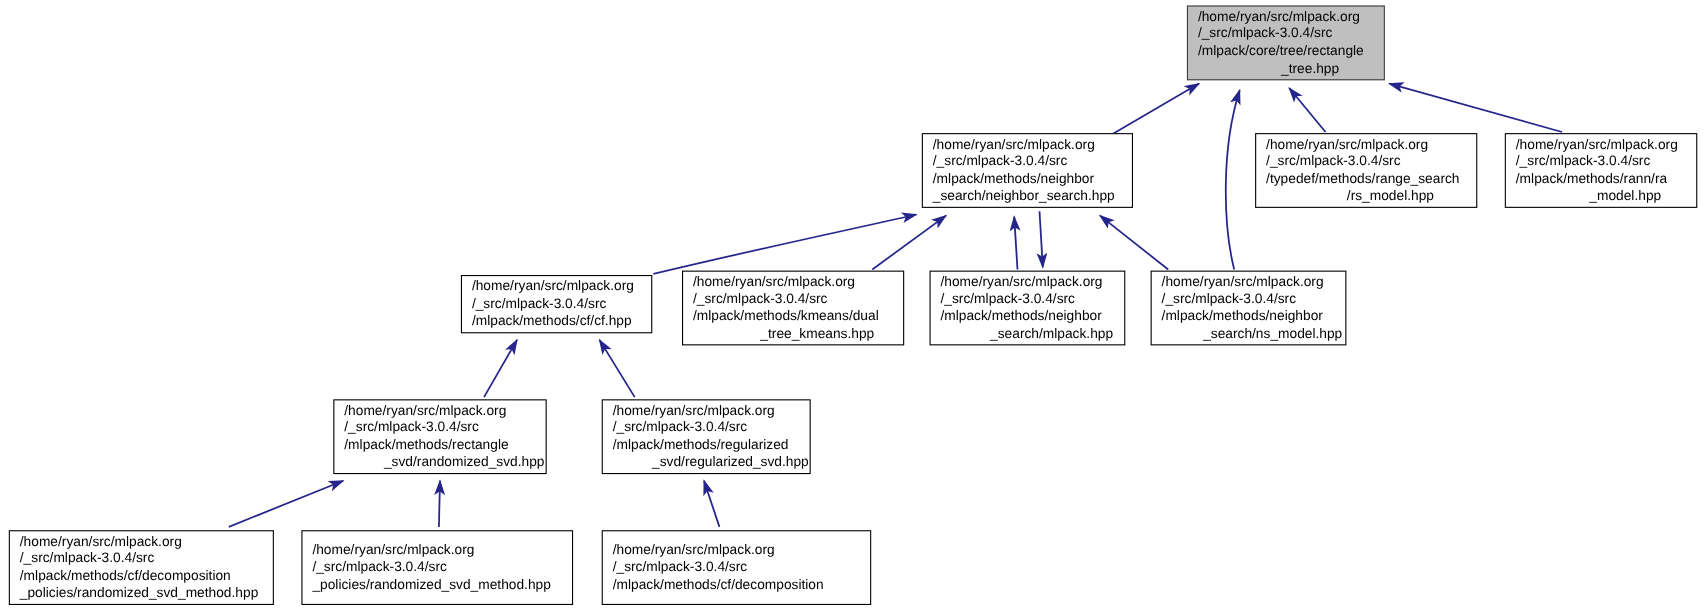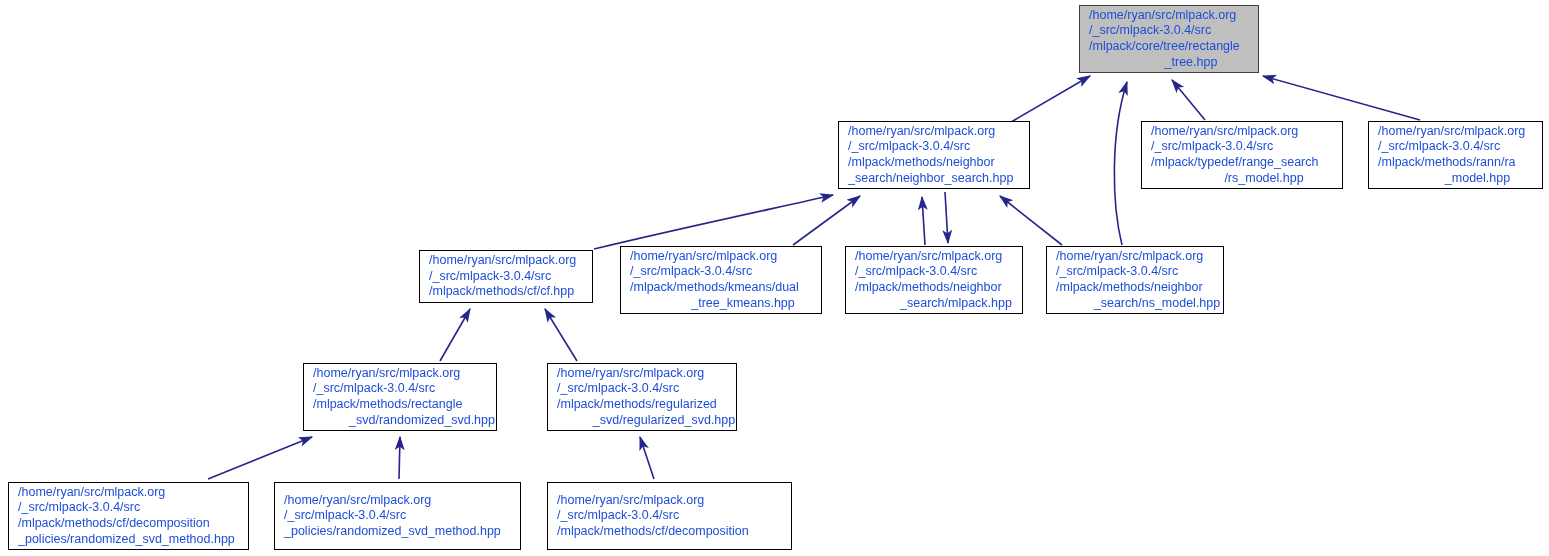--- a/index.html
+++ b/index.html
@@ -22,21 +22,21 @@
     top: 0;
     width: 1549px;
     height: 556px;
     pointer-events: none;
   }
   .node {
     position: absolute;
     box-sizing: border-box;
     border: 1px solid #000000;
     background: #ffffff;
-    color: #1d4ed8;
+    color: #000000;
     font-size: 12.5px;
     line-height: 15.6px;
     text-align: center;
     display: flex;
     flex-direction: column;
     align-items: center;
     justify-content: center;
     white-space: pre;
     z-index: 2;
   }
@@ -81,21 +81,21 @@
         <path d="M 440,361 L 470,309" fill="none" stroke="#25258c" stroke-width="1.6" marker-end="url(#arrowhead)"></path>
         <path d="M 577,361 L 545,309" fill="none" stroke="#25258c" stroke-width="1.6" marker-end="url(#arrowhead)"></path>
         <path d="M 208,479 L 312,437" fill="none" stroke="#25258c" stroke-width="1.6" marker-end="url(#arrowhead)"></path>
         <path d="M 399,479 L 400,437" fill="none" stroke="#25258c" stroke-width="1.6" marker-end="url(#arrowhead)"></path>
         <path d="M 654,479 L 640,437" fill="none" stroke="#25258c" stroke-width="1.6" marker-end="url(#arrowhead)"></path>
       </g>
   </svg>
   <div id="nodes-group">
       <div class="node root" style="left: 1079px; top: 5px; width: 180px; height: 68px; background: rgb(191, 191, 191); border-color: rgb(64, 64, 64);"><span class="line l">/home/ryan/src/mlpack.org</span><span class="line l">/_src/mlpack-3.0.4/src</span><span class="line l">/mlpack/core/tree/rectangle</span><span class="line c">_tree.hpp</span></div>
       <div class="node" style="left: 838px; top: 121px; width: 192px; height: 68px; background: rgb(255, 255, 255); border-color: rgb(0, 0, 0);"><span class="line l">/home/ryan/src/mlpack.org</span><span class="line l">/_src/mlpack-3.0.4/src</span><span class="line l">/mlpack/methods/neighbor</span><span class="line l">_search/neighbor_search.hpp</span></div>
-      <div class="node" style="left: 1141px; top: 121px; width: 202px; height: 68px; background: rgb(255, 255, 255); border-color: rgb(0, 0, 0);"><span class="line l">/home/ryan/src/mlpack.org</span><span class="line l">/_src/mlpack-3.0.4/src</span><span class="line l">/mlpack/typedef/range_search</span><span class="line c">/rs_model.hpp</span></div>
+      <div class="node" style="left: 1141px; top: 121px; width: 202px; height: 68px; background: rgb(255, 255, 255); border-color: rgb(0, 0, 0);"><span class="line l">/home/ryan/src/mlpack.org</span><span class="line l">/_src/mlpack-3.0.4/src</span><span class="line l">/typedef/methods/range_search</span><span class="line c">/rs_model.hpp</span></div>
       <div class="node" style="left: 1368px; top: 121px; width: 175px; height: 68px; background: rgb(255, 255, 255); border-color: rgb(0, 0, 0);"><span class="line l">/home/ryan/src/mlpack.org</span><span class="line l">/_src/mlpack-3.0.4/src</span><span class="line l">/mlpack/methods/rann/ra</span><span class="line c">_model.hpp</span></div>
       <div class="node" style="left: 419px; top: 250px; width: 174px; height: 53px; background: rgb(255, 255, 255); border-color: rgb(0, 0, 0);"><span class="line l">/home/ryan/src/mlpack.org</span><span class="line l">/_src/mlpack-3.0.4/src</span><span class="line l">/mlpack/methods/cf/cf.hpp</span></div>
       <div class="node" style="left: 620px; top: 246px; width: 202px; height: 68px; background: rgb(255, 255, 255); border-color: rgb(0, 0, 0);"><span class="line l">/home/ryan/src/mlpack.org</span><span class="line l">/_src/mlpack-3.0.4/src</span><span class="line l">/mlpack/methods/kmeans/dual</span><span class="line c">_tree_kmeans.hpp</span></div>
       <div class="node" style="left: 845px; top: 246px; width: 178px; height: 68px; background: rgb(255, 255, 255); border-color: rgb(0, 0, 0);"><span class="line l">/home/ryan/src/mlpack.org</span><span class="line l">/_src/mlpack-3.0.4/src</span><span class="line l">/mlpack/methods/neighbor</span><span class="line c">_search/mlpack.hpp</span></div>
       <div class="node" style="left: 1046px; top: 246px; width: 178px; height: 68px; background: rgb(255, 255, 255); border-color: rgb(0, 0, 0);"><span class="line l">/home/ryan/src/mlpack.org</span><span class="line l">/_src/mlpack-3.0.4/src</span><span class="line l">/mlpack/methods/neighbor</span><span class="line c">_search/ns_model.hpp</span></div>
       <div class="node" style="left: 303px; top: 363px; width: 194px; height: 68px; background: rgb(255, 255, 255); border-color: rgb(0, 0, 0);"><span class="line l">/home/ryan/src/mlpack.org</span><span class="line l">/_src/mlpack-3.0.4/src</span><span class="line l">/mlpack/methods/rectangle</span><span class="line c">_svd/randomized_svd.hpp</span></div>
       <div class="node" style="left: 547px; top: 363px; width: 190px; height: 68px; background: rgb(255, 255, 255); border-color: rgb(0, 0, 0);"><span class="line l">/home/ryan/src/mlpack.org</span><span class="line l">/_src/mlpack-3.0.4/src</span><span class="line l">/mlpack/methods/regularized</span><span class="line c">_svd/regularized_svd.hpp</span></div>
       <div class="node" style="left: 8px; top: 482px; width: 241px; height: 68px; background: rgb(255, 255, 255); border-color: rgb(0, 0, 0);"><span class="line l">/home/ryan/src/mlpack.org</span><span class="line l">/_src/mlpack-3.0.4/src</span><span class="line l">/mlpack/methods/cf/decomposition</span><span class="line l">_policies/randomized_svd_method.hpp</span></div>
       <div class="node" style="left: 274px; top: 482px; width: 247px; height: 68px; background: rgb(255, 255, 255); border-color: rgb(0, 0, 0);"><span class="line l">/home/ryan/src/mlpack.org</span><span class="line l">/_src/mlpack-3.0.4/src</span><span class="line l">_policies/randomized_svd_method.hpp</span></div>
       <div class="node" style="left: 547px; top: 482px; width: 245px; height: 68px; background: rgb(255, 255, 255); border-color: rgb(0, 0, 0);"><span class="line l">/home/ryan/src/mlpack.org</span><span class="line l">/_src/mlpack-3.0.4/src</span><span class="line l">/mlpack/methods/cf/decomposition</span></div>

